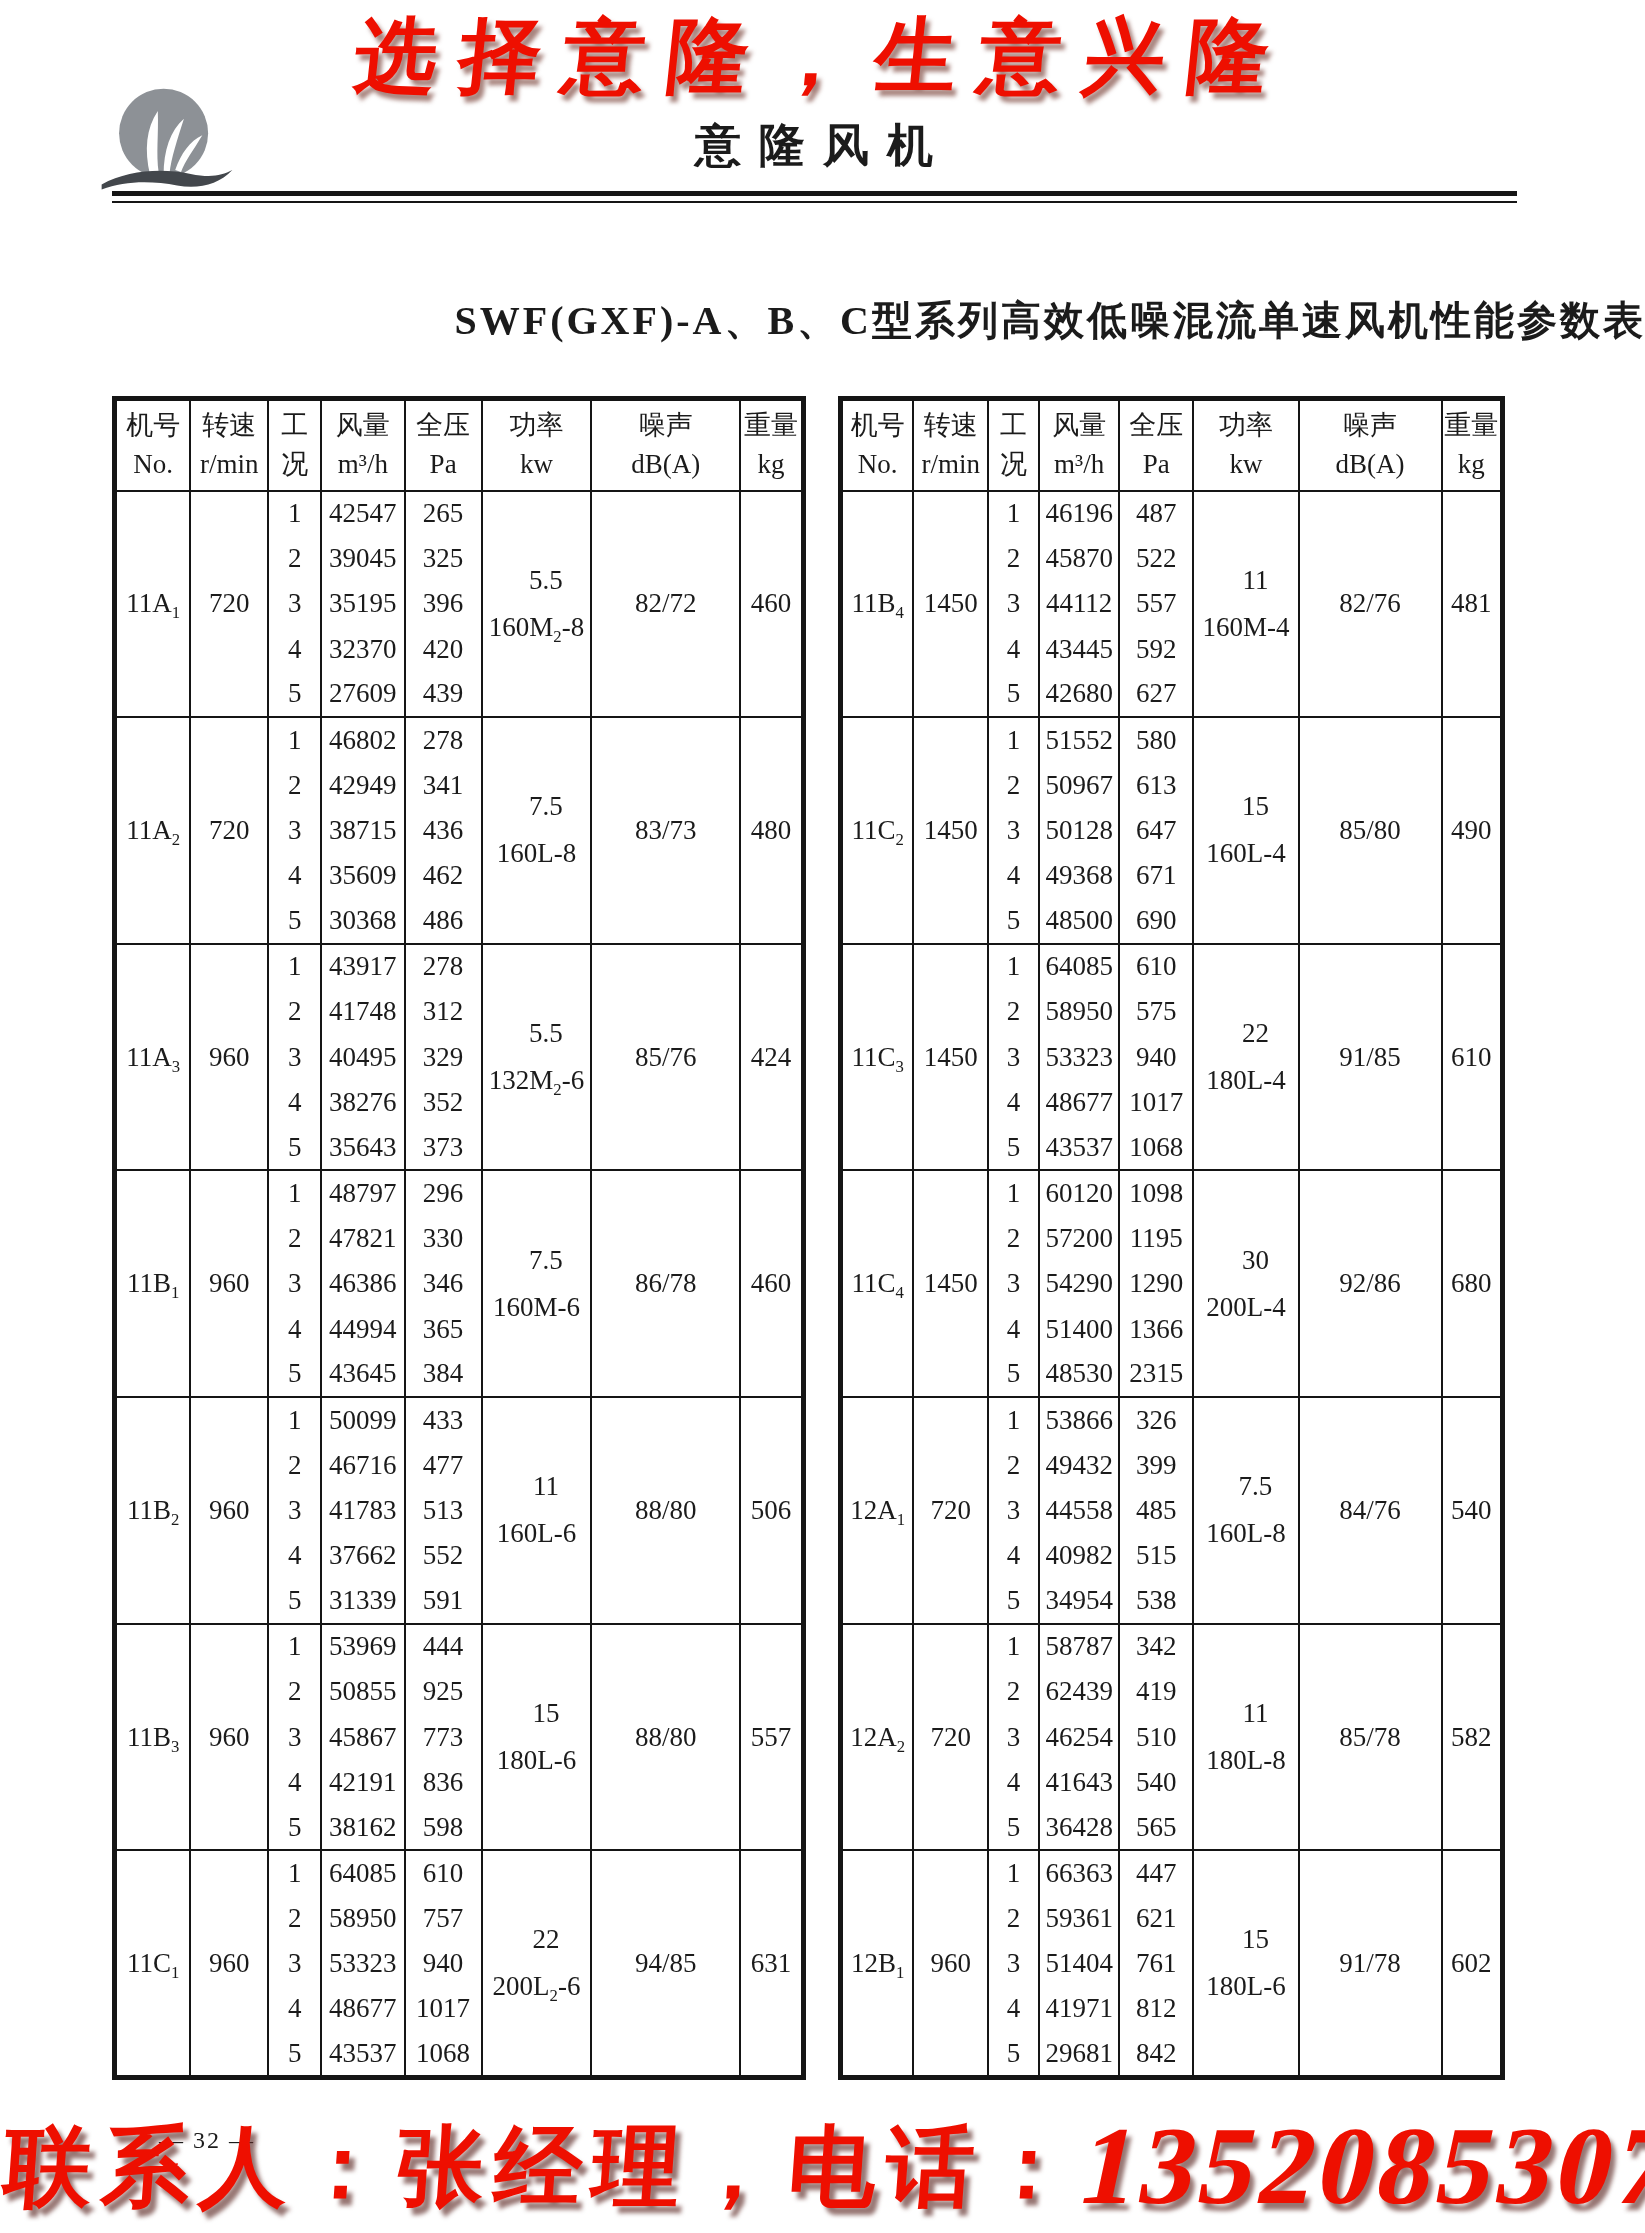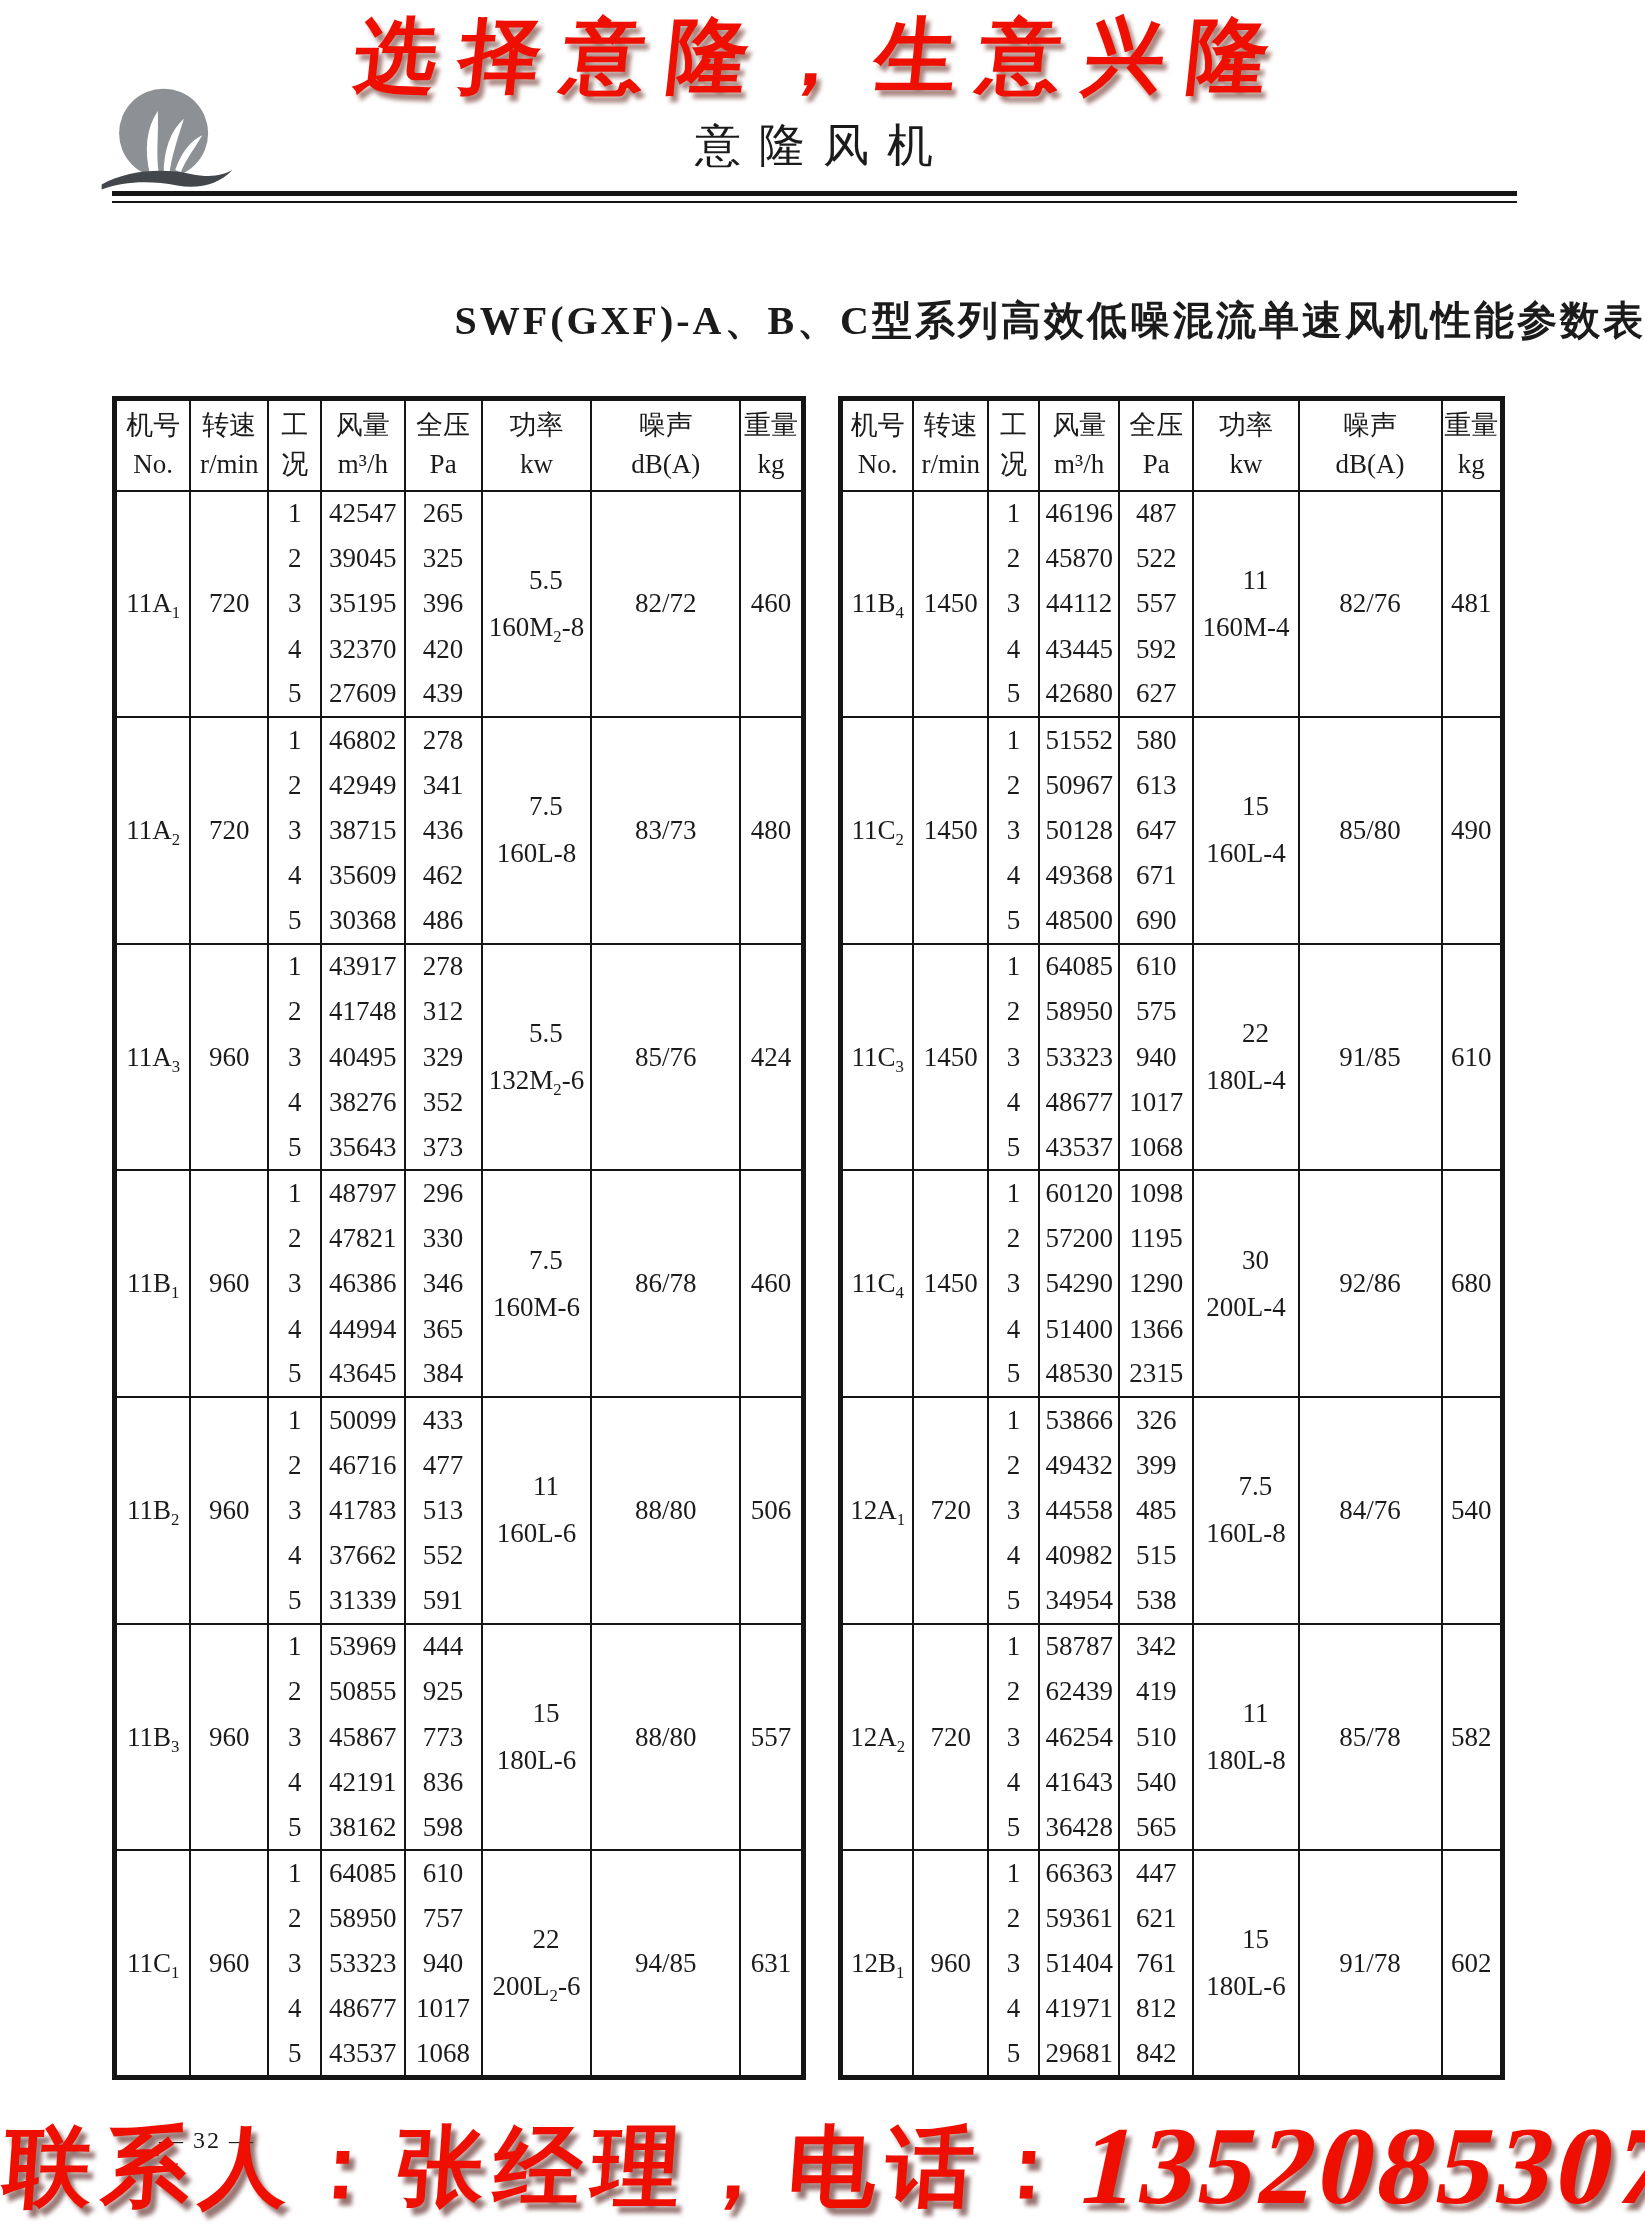--- a/index.html
+++ b/index.html
@@ -20,21 +20,21 @@
     letter-spacing:22px;
     color:#ee0f00;
     transform:skewX(-6deg);
     text-shadow:5px 6px 4px rgba(110,50,40,.6);
     white-space:nowrap;
   }
   .logo{position:absolute;left:92px;top:80px;width:149px;height:121px;}
   .company{
     position:absolute;top:115px;left:0;width:100%;
     text-align:center;
-    font-size:46px;font-weight:400;letter-spacing:18px;
+    font-size:46px;font-weight:700;letter-spacing:18px;
   }
   .rules{
     position:absolute;left:112px;top:191px;width:1405px;height:5px;
     border-top:5px solid #151515;
     border-bottom:2px solid #151515;
   }
   
   .doc-title{
     position:absolute;top:293px;left:0;width:100%;
     text-align:right;

